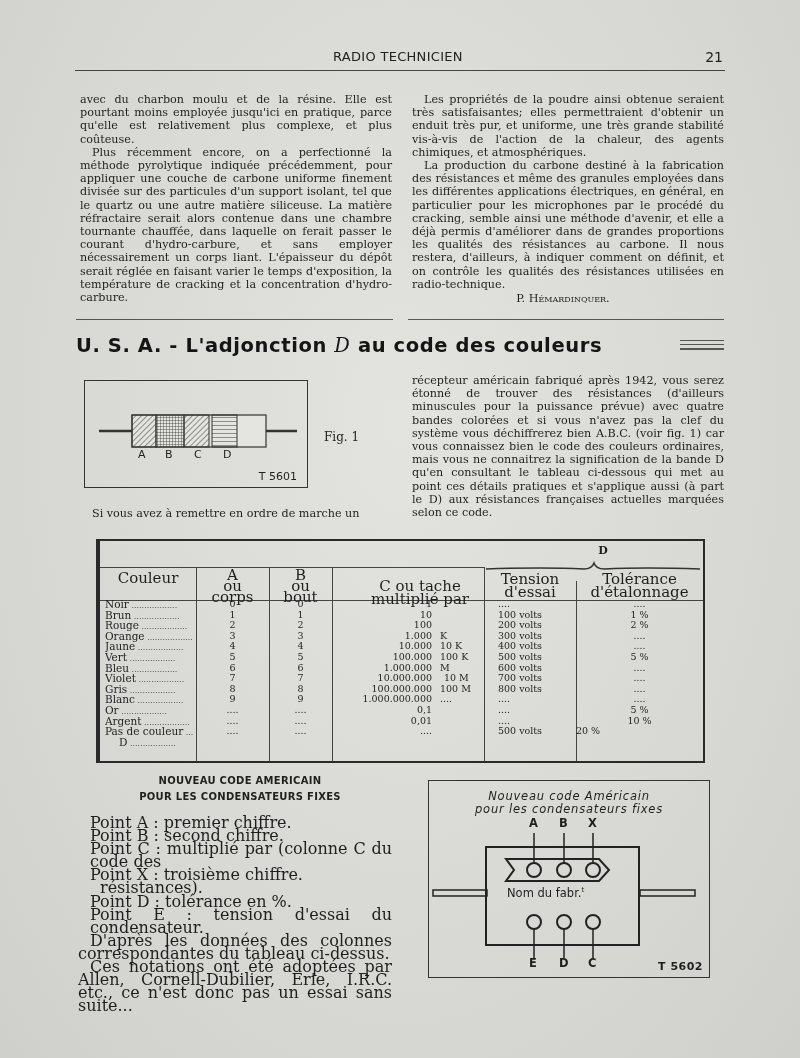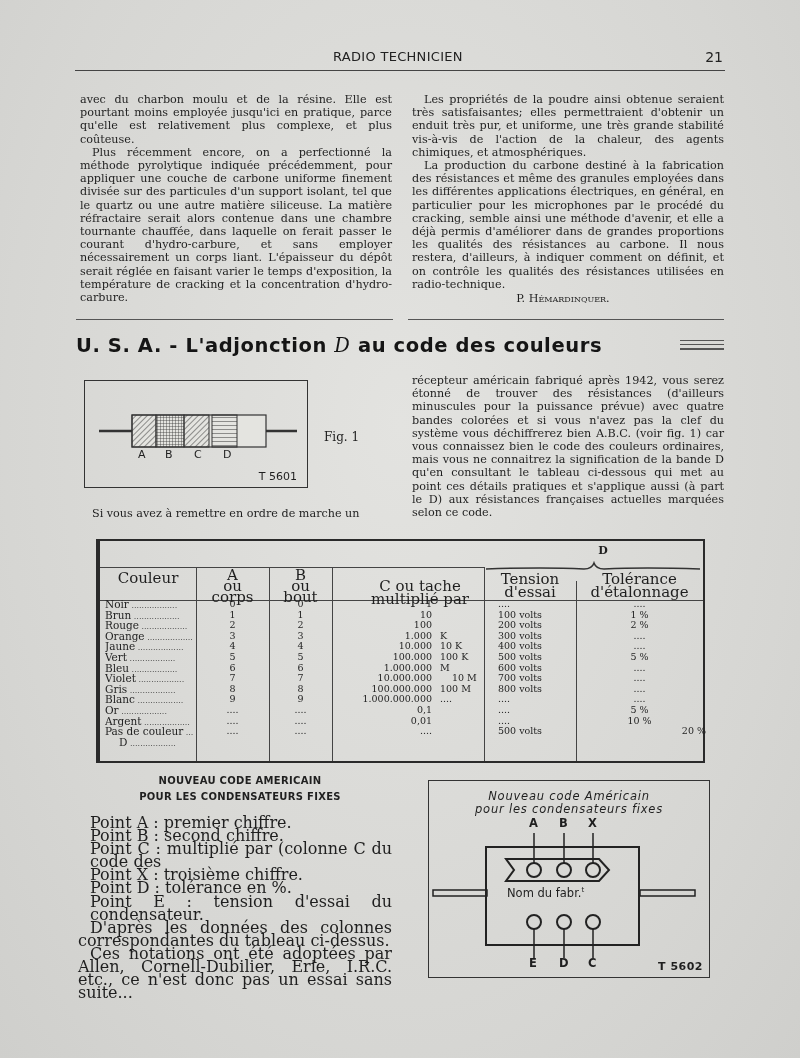--- a/index.html
+++ b/index.html
@@ -212,21 +212,21 @@
           <div class="cell" style="top: 121.6px; left: 232px; width: 100px; text-align: right;">1.000.000</div>
           <div class="cell" style="top: 121.6px; left: 340px; width: 44px; text-align: left;">M</div>
           <div class="cell" style="top: 121.6px; left: 398px; width: 80px; text-align: left;">600  volts</div>
           <div class="cell" style="top: 121.6px; left: 476px; width: 127px; text-align: center;">....</div>
         </div>
         <div>
           <div class="rowname" style="top: 132.2px; width: 88px; overflow: hidden;"><span>Violet</span><span style="font-size: 8px;"> ..................</span></div>
           <div class="cell" style="top: 132.2px; left: 96px; width: 73px; text-align: center;">7</div>
           <div class="cell" style="top: 132.2px; left: 169px; width: 63px; text-align: center;">7</div>
           <div class="cell" style="top: 132.2px; left: 232px; width: 100px; text-align: right;">10.000.000</div>
-          <div class="cell" style="top: 132.2px; left: 352px; width: 44px; text-align: left;">10  M</div>
+          <div class="cell" style="top: 132.2px; left: 344px; width: 44px; text-align: left;">10  M</div>
           <div class="cell" style="top: 132.2px; left: 398px; width: 80px; text-align: left;">700  volts</div>
           <div class="cell" style="top: 132.2px; left: 476px; width: 127px; text-align: center;">....</div>
         </div>
         <div>
           <div class="rowname" style="top: 142.8px; width: 88px; overflow: hidden;"><span>Gris</span><span style="font-size: 8px;"> ..................</span></div>
           <div class="cell" style="top: 142.8px; left: 96px; width: 73px; text-align: center;">8</div>
           <div class="cell" style="top: 142.8px; left: 169px; width: 63px; text-align: center;">8</div>
           <div class="cell" style="top: 142.8px; left: 232px; width: 100px; text-align: right;">100.000.000</div>
           <div class="cell" style="top: 142.8px; left: 340px; width: 44px; text-align: left;">100  M</div>
           <div class="cell" style="top: 142.8px; left: 398px; width: 80px; text-align: left;">800  volts</div>
@@ -259,21 +259,21 @@
           <div class="cell" style="top: 174.6px; left: 398px; width: 80px; text-align: left;">....</div>
           <div class="cell" style="top: 174.6px; left: 476px; width: 127px; text-align: center;">10 %</div>
         </div>
         <div>
           <div class="rowname" style="top: 185.2px; width: 88px; overflow: hidden;"><span>Pas de couleur</span><span style="font-size: 8px;"> ..................</span></div>
           <div class="cell" style="top: 185.2px; left: 96px; width: 73px; text-align: center;">....</div>
           <div class="cell" style="top: 185.2px; left: 169px; width: 63px; text-align: center;">....</div>
           <div class="cell" style="top: 185.2px; left: 232px; width: 100px; text-align: right;">....</div>
           <div class="cell" style="top: 185.2px; left: 340px; width: 44px; text-align: left;"></div>
           <div class="cell" style="top: 185.2px; left: 398px; width: 80px; text-align: left;">500  volts</div>
-          <div class="cell" style="top: 185.2px; left: 476px; width: 130px; text-align: right;">20 %</div>
+          <div class="cell" style="top: 185.2px; left: 476px; width: 130px; text-align: left;">20 %</div>
         </div>
         <div>
           <div class="rowname" style="top: 195.8px; width: 88px; overflow: hidden;"><span style="padding-left: 14px;">D</span><span style="font-size: 8px;"> ..................</span></div>
           <div class="cell" style="top: 195.8px; left: 96px; width: 73px; text-align: center;"></div>
           <div class="cell" style="top: 195.8px; left: 169px; width: 63px; text-align: center;"></div>
           <div class="cell" style="top: 195.8px; left: 232px; width: 100px; text-align: right;"></div>
           <div class="cell" style="top: 195.8px; left: 340px; width: 44px; text-align: left;"></div>
           <div class="cell" style="top: 195.8px; left: 398px; width: 80px; text-align: left;"></div>
           <div class="cell" style="top: 195.8px; left: 476px; width: 127px; text-align: center;"></div>
         </div>
@@ -282,20 +282,21 @@
 
   <div class="sub">
     <div>NOUVEAU CODE AMERICAIN</div>
     <div>POUR LES CONDENSATEURS FIXES</div>
   </div>
   <div class="bl">
     <p class="pt">Point A : premier chiffre.</p>
     <p class="pt">Point B : second chiffre.</p>
     <p class="pt">Point C : multiplié par (colonne C du code des</p>
     <p class="pt">Point X : troisième chiffre.</p>
+    <p class="cont">résistances).</p>
     <p class="pt">Point D : tolérance en %.</p>
     <p class="pt">Point E : tension d'essai du condensateur.</p>
     <p class="ind">D'après les données des colonnes correspondantes du tableau ci-dessus.</p>
     <p class="ind">Ces notations ont été adoptées par Allen, Cornell-Dubilier, Erie, I.R.C. etc., ce n'est donc pas un essai sans suite...</p>
   </div>
 
   <div class="fig2">
     <div class="fig2-cap" style="top:8px;">Nouveau  code  Américain</div>
     <div class="fig2-cap" style="top:21px;">pour les condensateurs fixes</div>
     <svg width="280" height="196" style="position:absolute;left:0;top:0;">

